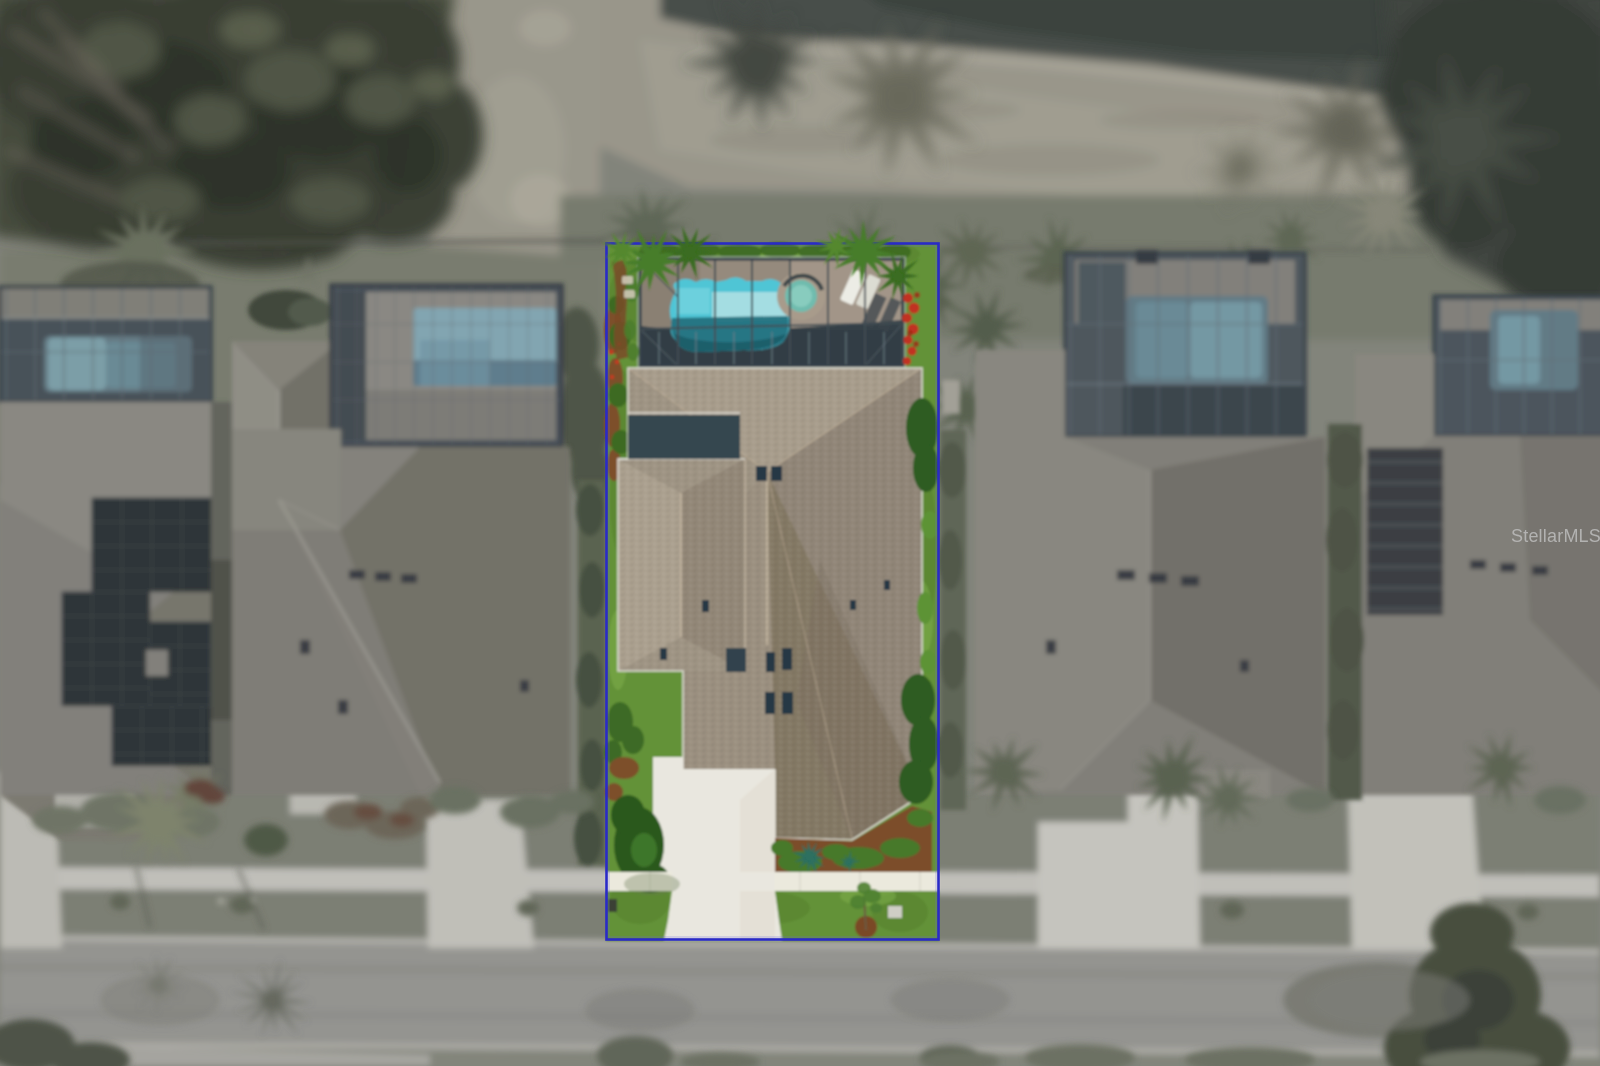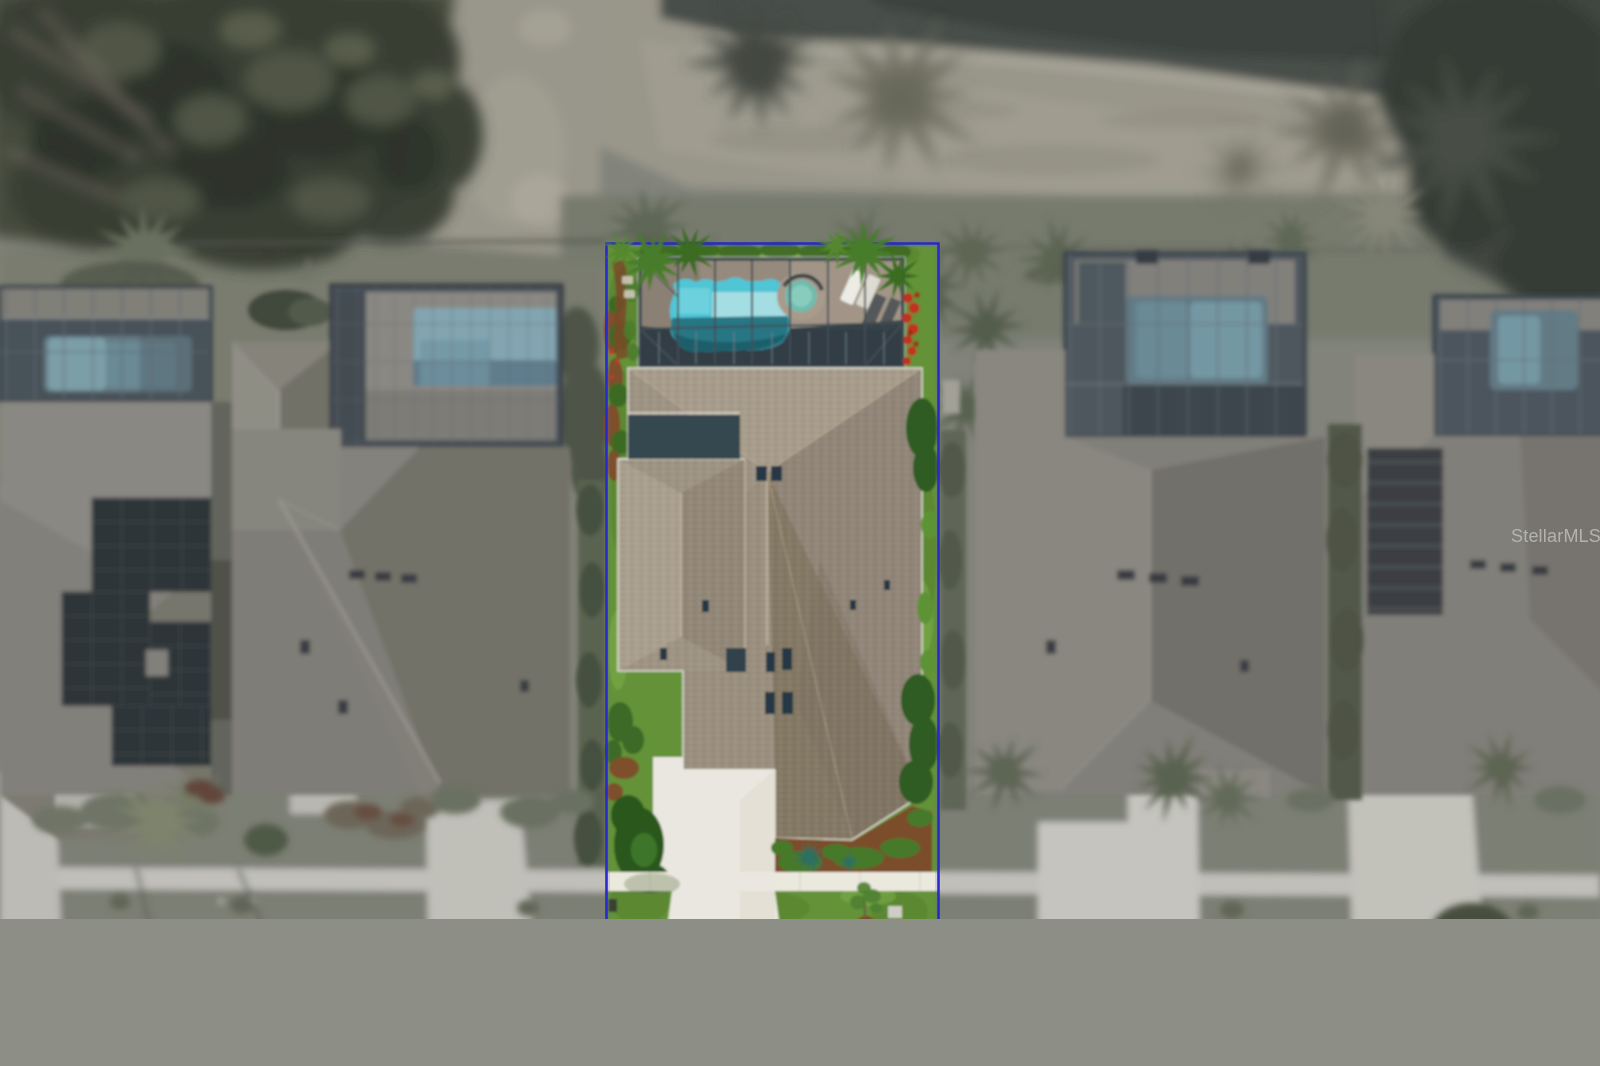--- a/index.html
+++ b/index.html
@@ -1,14 +1,14 @@
 <!DOCTYPE html>
 <html><head><meta charset="utf-8"><style>
 html,body{margin:0;padding:0;background:#8d8e86;}
-#wrap{width:1600px;height:919px;position:relative;overflow:hidden;font-family:"Liberation Sans", sans-serif;}
+#wrap{width:1600px;height:1066px;position:relative;overflow:hidden;font-family:"Liberation Sans", sans-serif;}
 </style></head><body>
 <div id="wrap">
 <svg width="1600" height="1066" viewBox="0 0 1600 1066" xmlns="http://www.w3.org/2000/svg">
 <defs>
 <filter id="b7" x="-15%" y="-15%" width="130%" height="130%">
           <feGaussianBlur stdDeviation="7"></feGaussianBlur>
         </filter>
 <filter id="b5" x="-15%" y="-15%" width="130%" height="130%">
           <feGaussianBlur stdDeviation="5"></feGaussianBlur>
         </filter>

